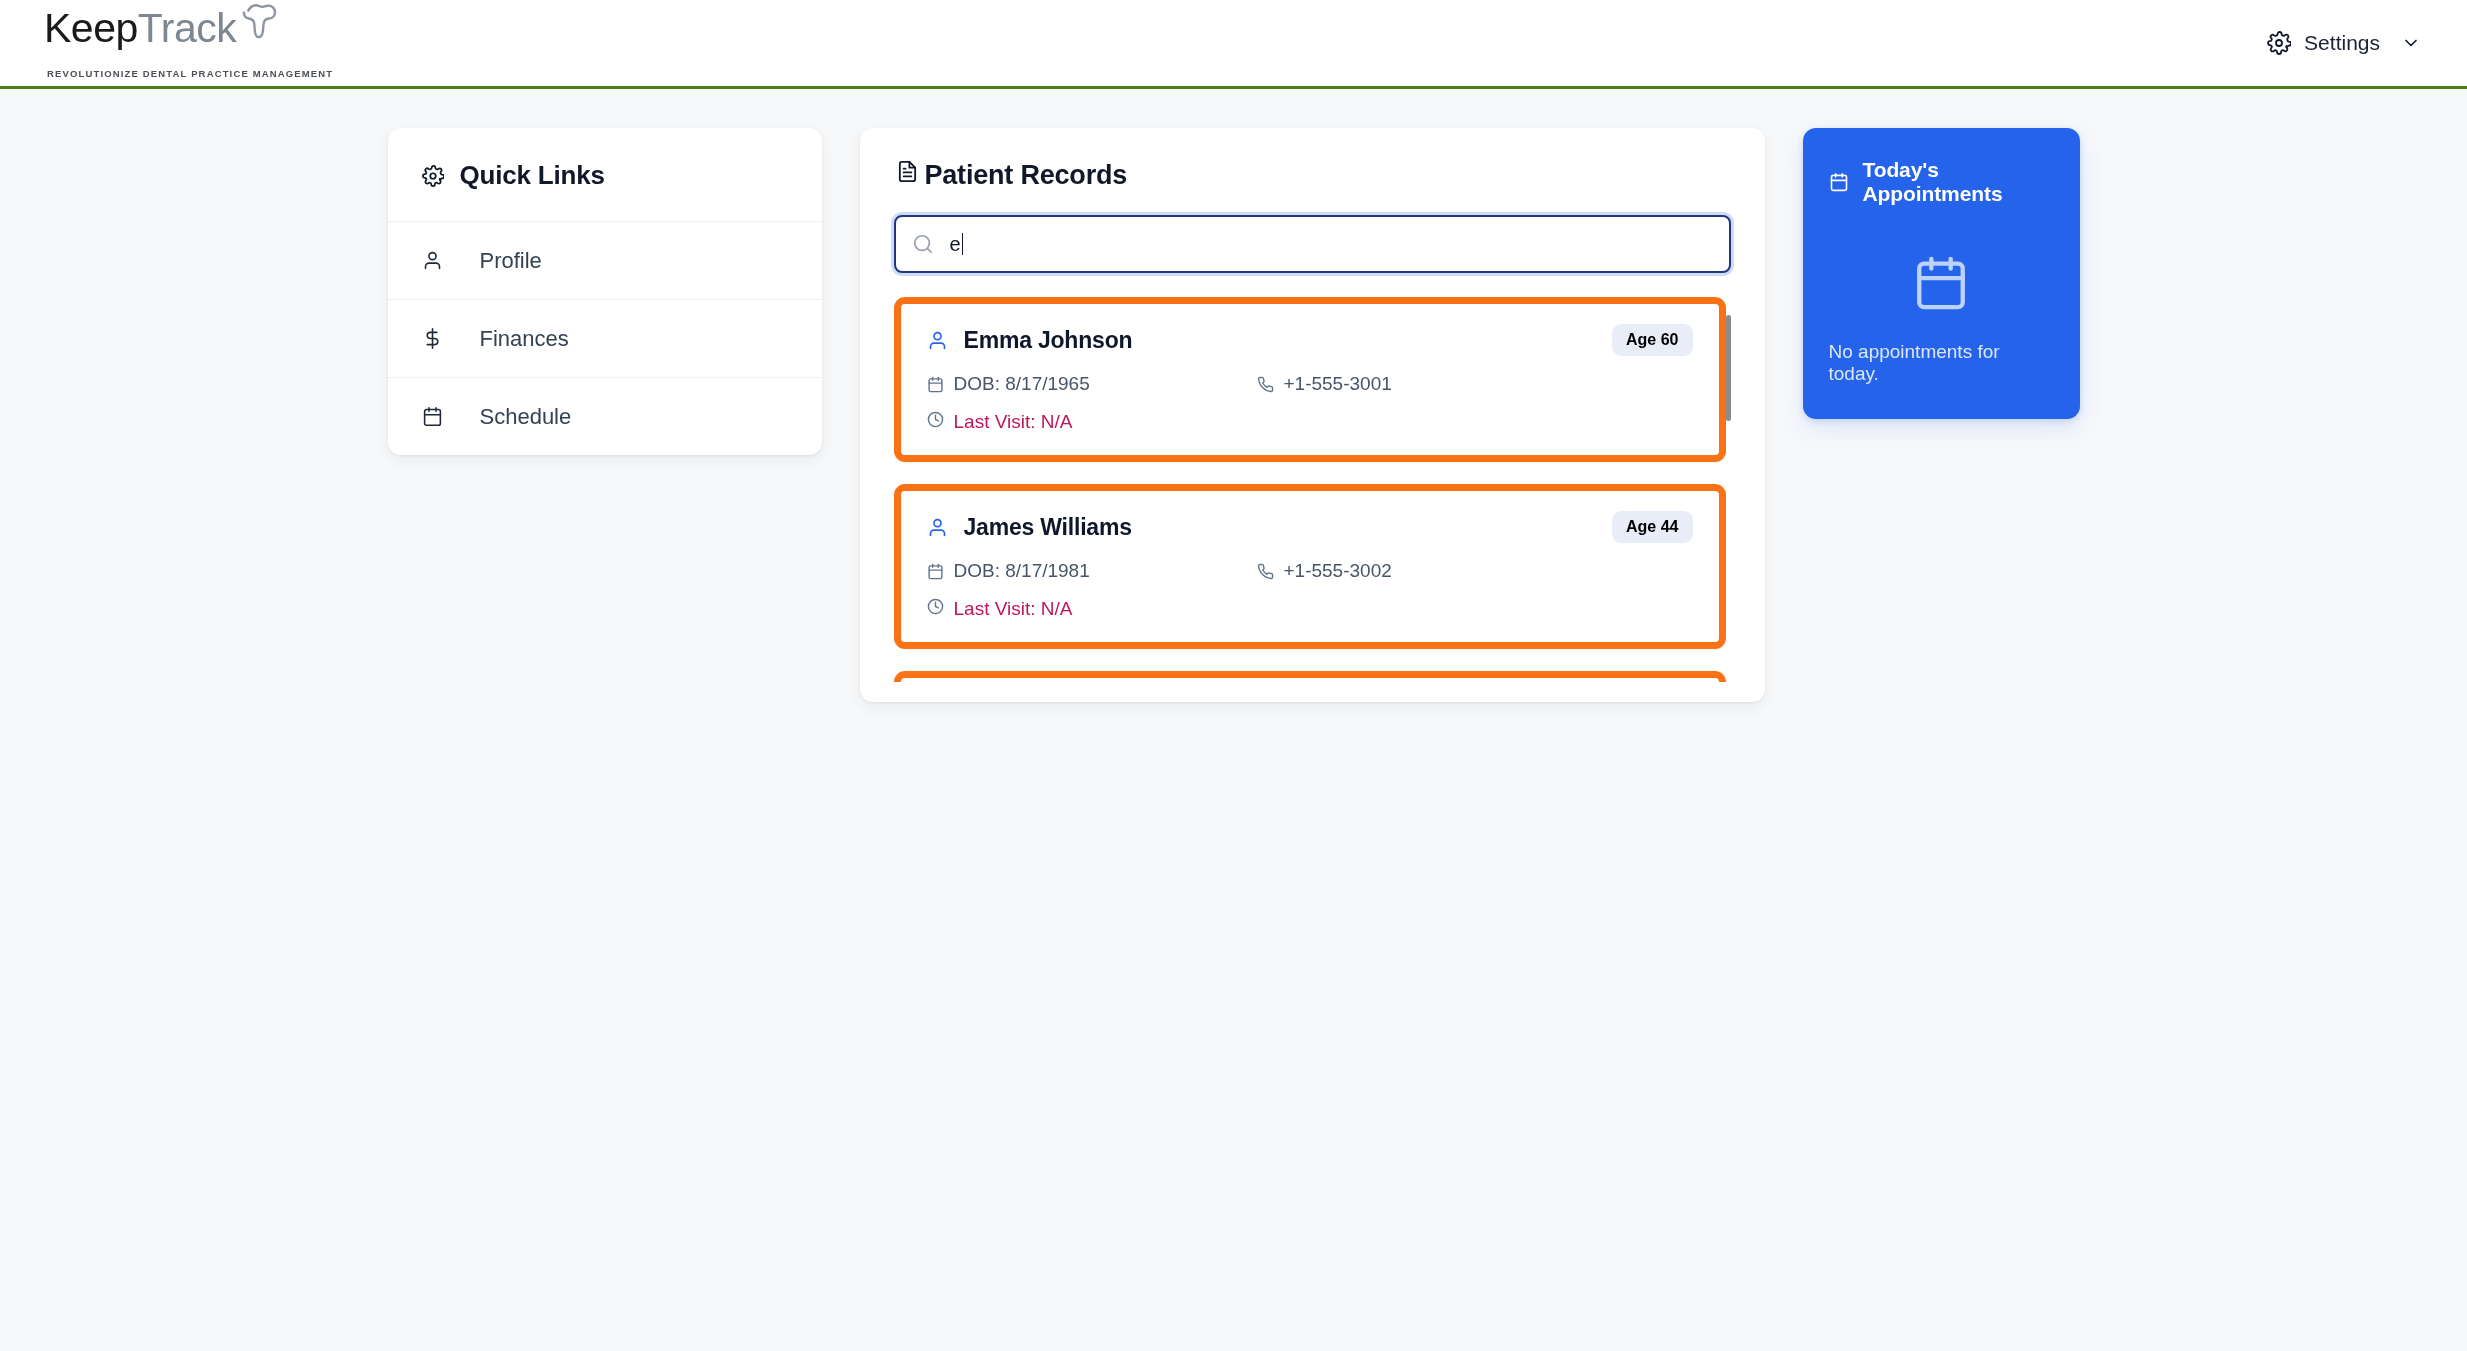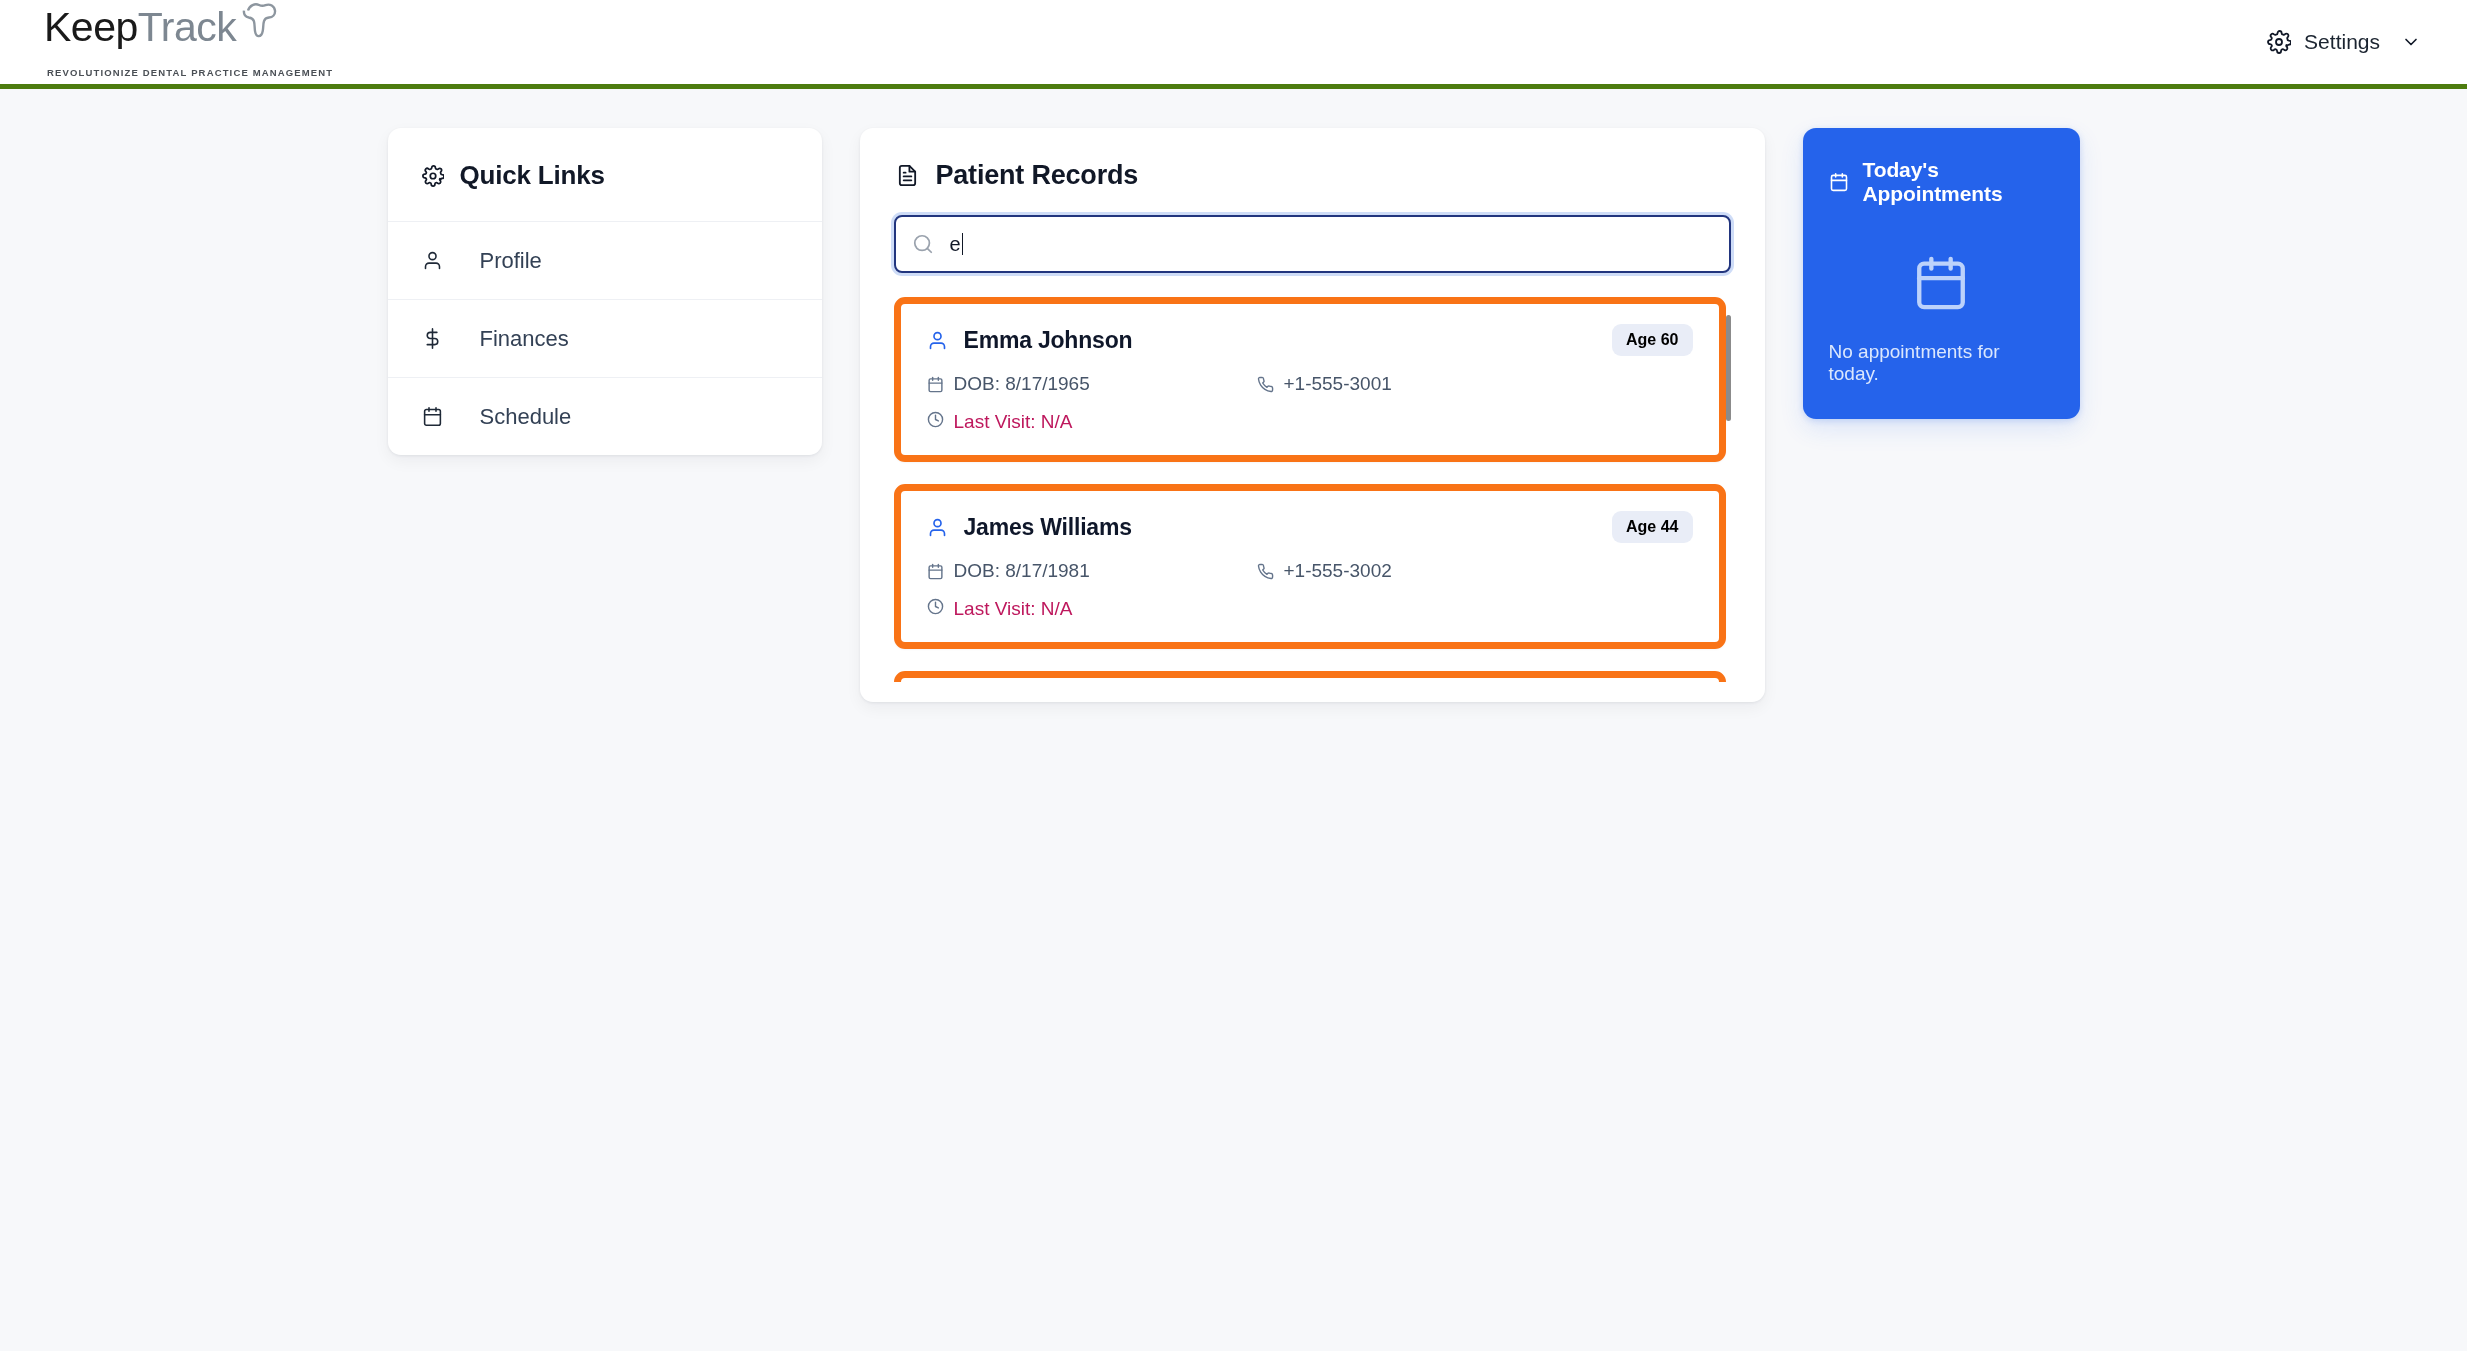--- a/index.html
+++ b/index.html
@@ -7,21 +7,21 @@
     width: 2467px; height: 1351px;
     background: #f7f8fa;
     font-family: "Liberation Sans", sans-serif;
     -webkit-font-smoothing: antialiased;
   }
 
   
   .app-header {
     height: 89px;
     background: #ffffff;
-    border-bottom: 5px solid #4d7c0f;
+    border-bottom: 3px solid #4d7c0f;
     display: flex;
     align-items: center;
     justify-content: space-between;
     padding: 0 36px 0 44px;
   }
   .logo-block { display: flex; flex-direction: column; justify-content: center; }
   .logo-wordmark {
     display: flex; align-items: flex-start;
     font-size: 41px; line-height: 1;
     letter-spacing: -0.5px;
@@ -74,21 +74,21 @@
     font-size: 22px; color: #334155;
     border-top: 1px solid #eef0f4;
     cursor: pointer;
     min-height: 78px;
   }
   .ql-item .ql-ico { display: flex; width: 22px; justify-content: center; color: #1f2937; }
 
   
   .records { width: 905px; padding: 30px 34px 20px 34px; }
   .rec-title {
-    display: flex; align-items: center; gap: 17px;
+    display: flex; align-items: flex-start; gap: 6px;
     font-size: 27px; font-weight: 700; color: #111827;
     padding: 2px 0 24px 2px;
     letter-spacing: -0.2px;
   }
   .search-wrap {
     position: relative;
     height: 58px;
     border: 2px solid #22357e;
     border-radius: 8px;
     box-shadow: 0 0 0 3px rgba(147,178,238,.45);

